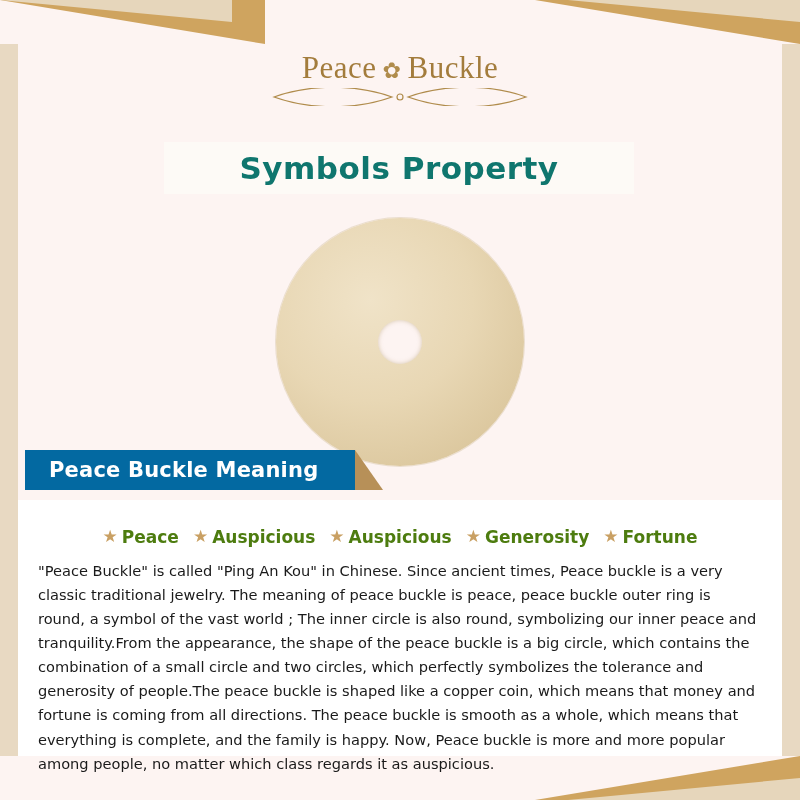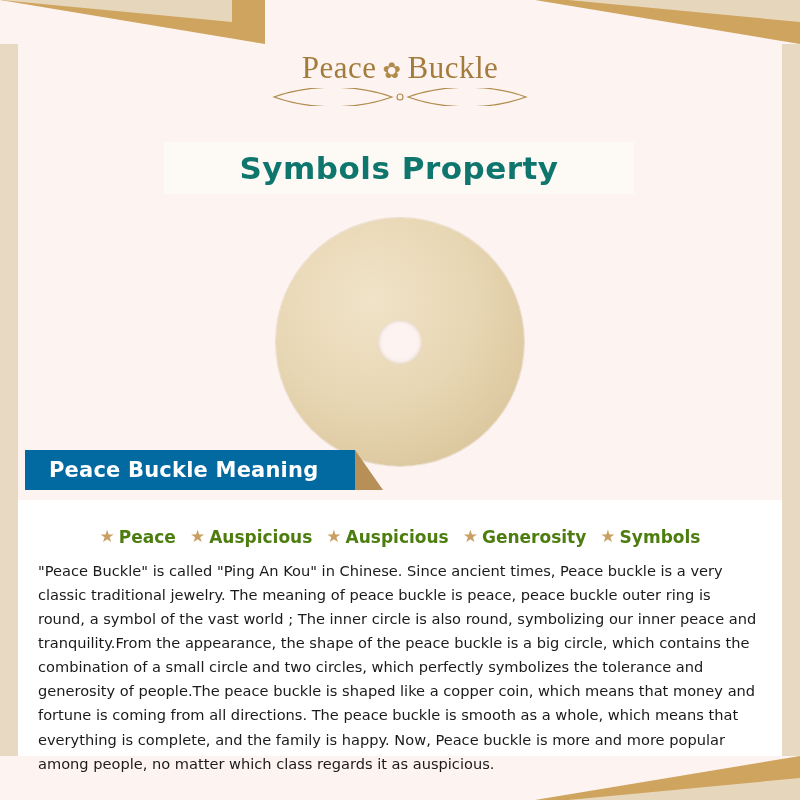--- a/index.html
+++ b/index.html
@@ -308,21 +308,21 @@
         <span class="kw">
           <span class="kw-star">★</span>
           <span class="kw-label">Auspicious</span>
         </span>
         <span class="kw">
           <span class="kw-star">★</span>
           <span class="kw-label">Generosity</span>
         </span>
         <span class="kw">
           <span class="kw-star">★</span>
-          <span class="kw-label">Symbols</span>
+          <span class="kw-label">Fortune</span>
         </span>
       </div>
 
       <div class="paragraph">"Peace Buckle" is called "Ping An Kou" in Chinese. Since ancient times, Peace buckle is a very classic traditional jewelry. The meaning of peace buckle is peace, peace buckle outer ring is round, a symbol of the vast world ; The inner circle is also round, symbolizing our inner peace and tranquility.From the appearance, the shape of the peace buckle is a big circle, which contains the combination of a small circle and two circles, which perfectly symbolizes the tolerance and generosity of people.The peace buckle is shaped like a copper coin, which means that money and fortune is coming from all directions. The peace buckle is smooth as a whole, which means that everything is complete, and the family is happy. Now, Peace buckle is more and more popular among people, no matter which class regards it as auspicious.</div>
     </div>
 
   </div>
 </div>
 
 </body></html>

